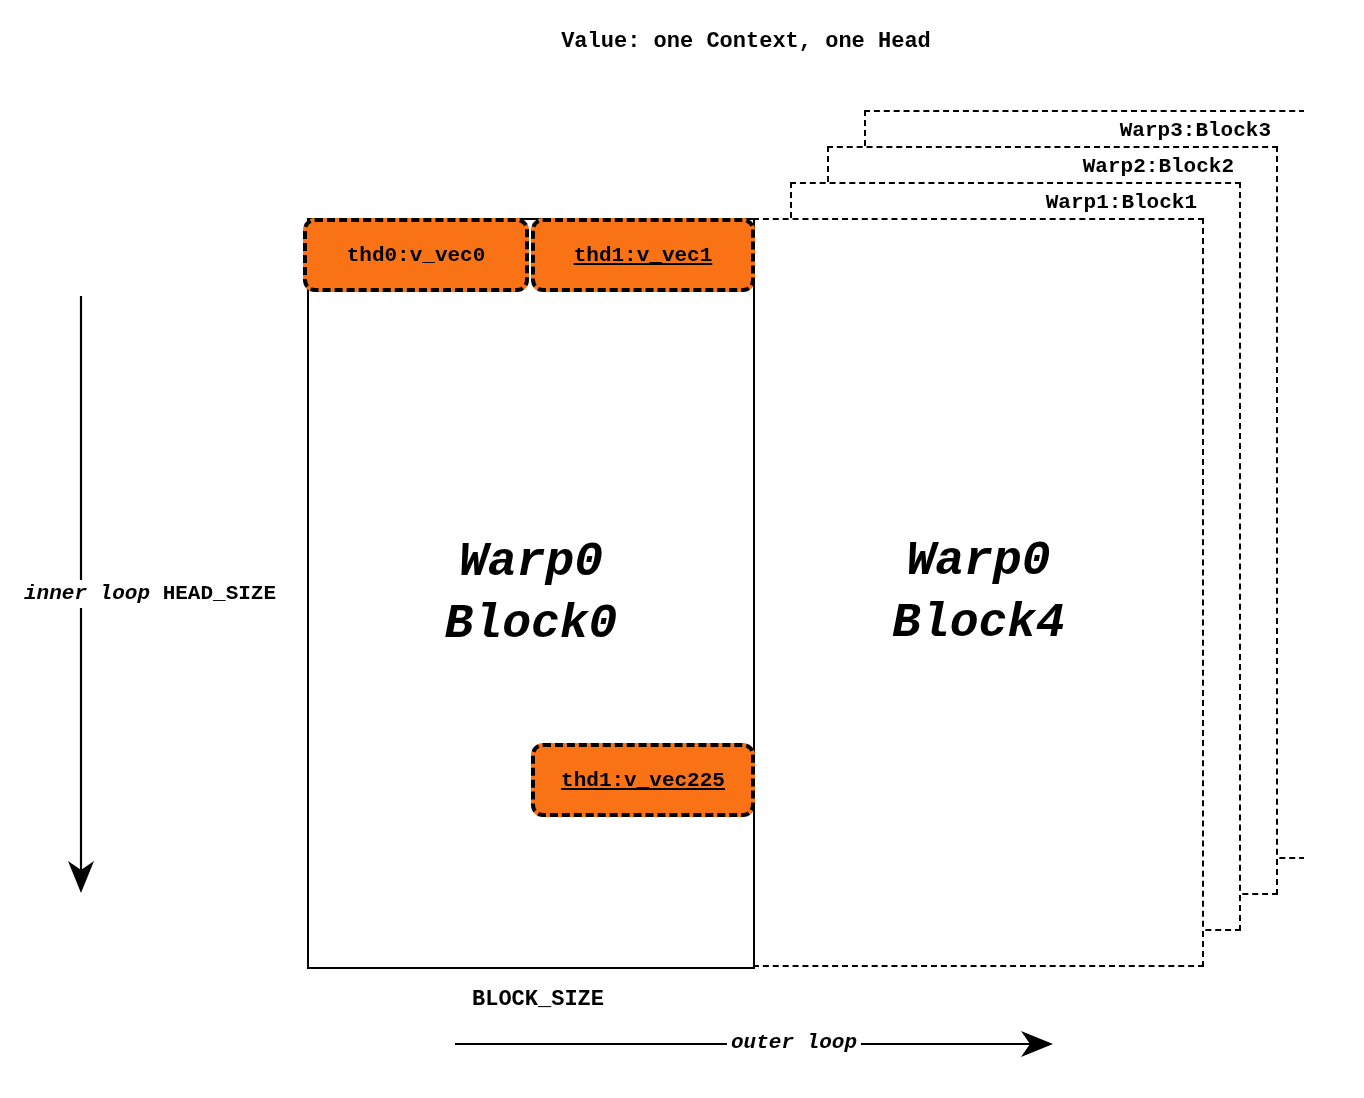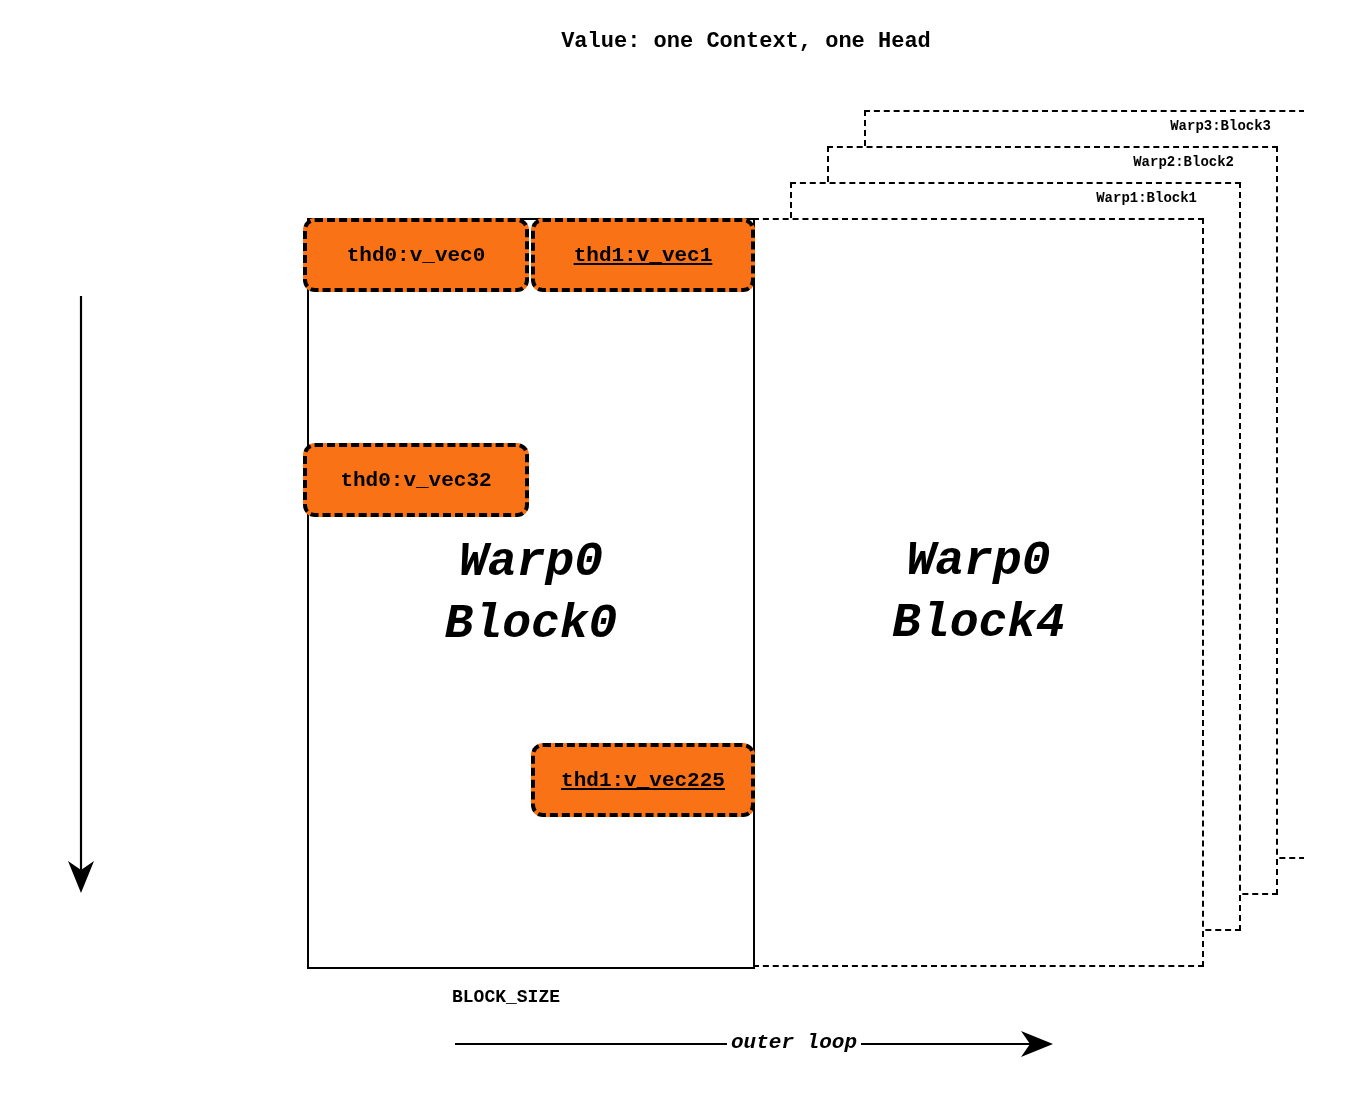--- a/index.html
+++ b/index.html
@@ -16,21 +16,21 @@
   
   .panel{
     position:absolute;width:451px;height:749px;background:#ffffff;
     border:2px dashed #000;
   }
   .panel-warp3{left:864px;top:110px;z-index:1;}
   .panel-warp2{left:827px;top:146px;z-index:2;}
   .panel-warp1{left:790px;top:182px;z-index:3;}
   .panel-front{left:753px;top:218px;z-index:4;display:flex;align-items:center;justify-content:center;}
   .panel-label{
-    position:absolute;top:7px;right:42px;font-size:14px;font-weight:bold;
+    position:absolute;top:7px;right:42px;font-size:21px;font-weight:bold;
     white-space:nowrap;line-height:1.1;
   }
   
   .block0{
     position:absolute;left:307px;top:218px;width:448px;height:751px;
     background:#ffffff;border:2px solid #000;z-index:5;
     display:flex;align-items:center;justify-content:center;
   }
   .bigtext{
     font-size:48px;font-weight:bold;font-style:italic;text-align:center;
@@ -47,21 +47,21 @@
   .r0{top:218px;} .r1{top:443px;} .r2{top:743px;}
   
   .arrows{position:absolute;left:0;top:0;z-index:7;pointer-events:none;}
   
   .axis-label{
     position:absolute;z-index:8;background:#ffffff;white-space:nowrap;
     font-size:21px;font-weight:bold;line-height:1.15;padding:2px 0;
   }
   .inner-label{left:24px;top:580px;}
   .inner-label .it{font-style:italic;}
-  .blocksize-label{left:452px;top:985px;font-size:18px;background:transparent;}
+  .blocksize-label{left:472px;top:985px;font-size:22px;background:transparent;}
   .outer-label{left:794px;top:1031px;transform:translateX(-50%);font-style:italic;padding:0 4px;}
 </style>
 </head>
 <body>
 
 <div class="canvas">
 
   <div class="title">Value: one Context, one Head</div>
 
   <div class="panel panel-warp3">
@@ -82,32 +82,34 @@
 
   <div class="block0">
     <div class="bigtext">
       <div>Warp0</div>
       <div>Block0</div>
     </div>
   </div>
 
   <div class="cell c-left r0">thd0:v_vec0</div>
   <div class="cell c-right r0">thd1:v_vec1</div>
-  <div class="cell c-left r1">thd0:v_vec32</div>
   <div class="cell c-right r2">thd1:v_vec225</div>
 
   <svg class="arrows" width="1364" height="1098" viewBox="0 0 1364 1098">
     <g>
       <line x1="81" y1="296" x2="81" y2="870" stroke="#000" stroke-width="2.2"></line>
       <path d="M 81 893 L 68 861 L 81 870 L 94 861 Z" fill="#000"></path>
     </g>
     <g>
       <line x1="455" y1="1044" x2="1030" y2="1044" stroke="#000" stroke-width="2.2"></line>
       <path d="M 1053 1044 L 1021 1031 L 1030 1044 L 1021 1057 Z" fill="#000"></path>
     </g>
   </svg>
 
+  <div class="axis-label inner-label">
+    <span class="it">inner loop</span><span>&nbsp;</span><span>HEAD_SIZE</span>
+  </div>
 
   <div class="axis-label blocksize-label">BLOCK_SIZE</div>
 
   <div class="axis-label outer-label">outer loop</div>
 
 </div>
 
 </body></html>

